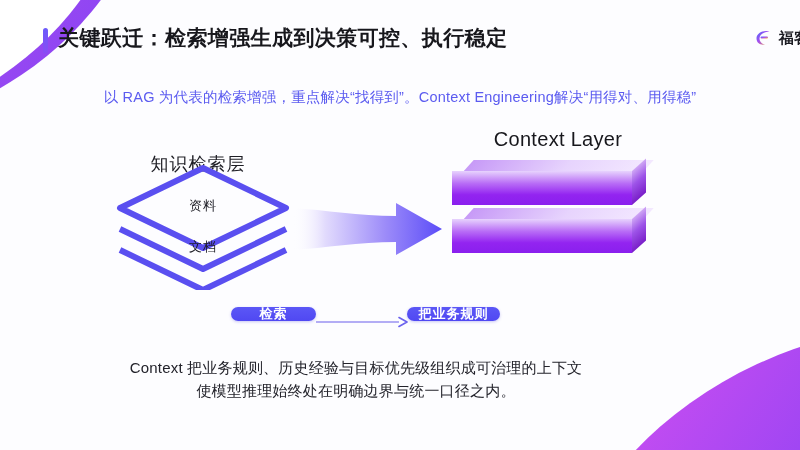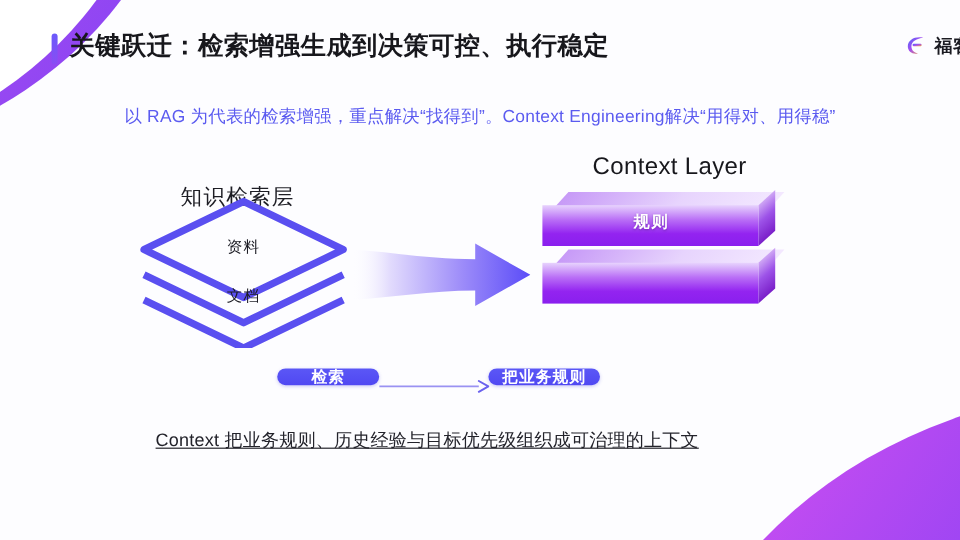--- a/index.html
+++ b/index.html
@@ -134,21 +134,21 @@
     color:#fff;font-size:13px;font-weight:bold;letter-spacing:1px;
     box-shadow:0 1px 3px rgba(70,60,220,.28);
   }
   .pill-left{left:231px;top:307px;width:85px;}
   .pill-right{left:407px;top:307px;width:93px;}
   .pill-arrow{position:absolute;left:316px;top:314px;width:92px;height:16px;}
 
   
   .caption{
     position:absolute;left:0;top:356px;width:712px;text-align:center;
-    font-size:15px;line-height:23px;color:#23232b;letter-spacing:.2px;text-decoration:underline;
+    font-size:15px;line-height:23px;color:#23232b;letter-spacing:.2px;
   }
   .caption div{white-space:nowrap;}
 
   
   .watermark{
     position:absolute;left:42px;top:398px;
     font-size:44px;font-weight:bold;color:#f0f0f7;
     letter-spacing:.5px;white-space:nowrap;user-select:none;
   }
 </style>
@@ -215,21 +215,20 @@
     </svg>
   </div>
 
   <div class="cl-title">Context Layer</div>
   <div class="cl-stack">
 
     <div class="slab slab-1">
       <div class="slab-top"></div>
       <div class="slab-side"></div>
       <div class="slab-face"></div>
-      <div class="slab-text">规则</div>
     </div>
 
     <div class="slab slab-2">
       <div class="slab-top"></div>
       <div class="slab-side"></div>
       <div class="slab-face"></div>
     </div>
 
   </div>
 
@@ -237,15 +236,16 @@
   <div class="pill-arrow">
     <svg width="92" height="16" viewBox="0 0 92 16">
       <line x1="0" y1="8" x2="83" y2="8" stroke="#9a92f2" stroke-width="1.6"></line>
       <path d="M83 3.5 L91 8 L83 12.5" fill="none" stroke="#6b62ee" stroke-width="1.6" stroke-linejoin="round" stroke-linecap="round"></path>
     </svg>
   </div>
   <div class="pill pill-right">把业务规则</div>
 
   <div class="caption">
     <div>Context 把业务规则、历史经验与目标优先级组织成可治理的上下文</div>
+    <div>使模型推理始终处在明确边界与统一口径之内。</div>
   </div>
 
 </div>
 
 </body></html>

